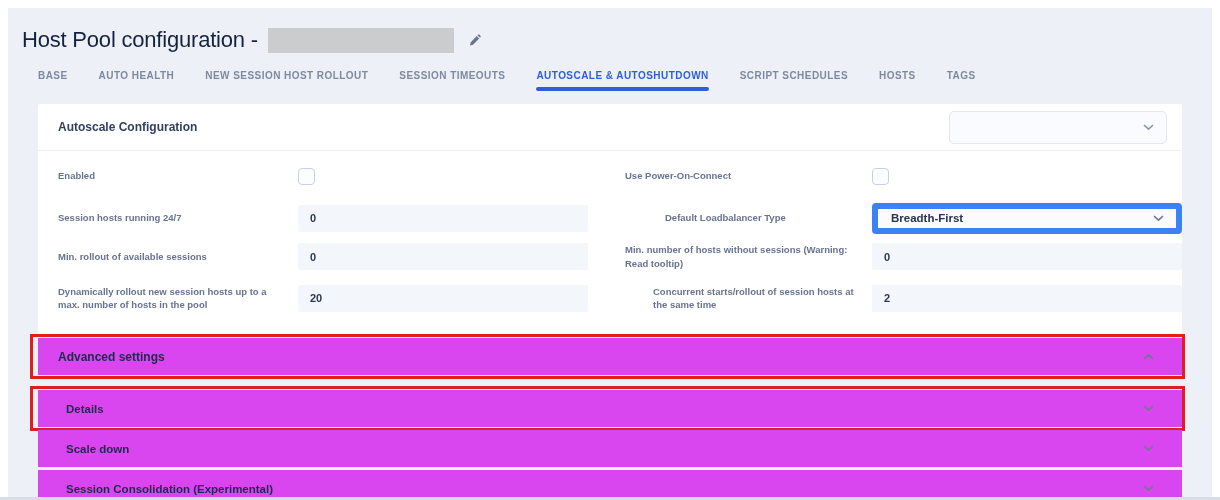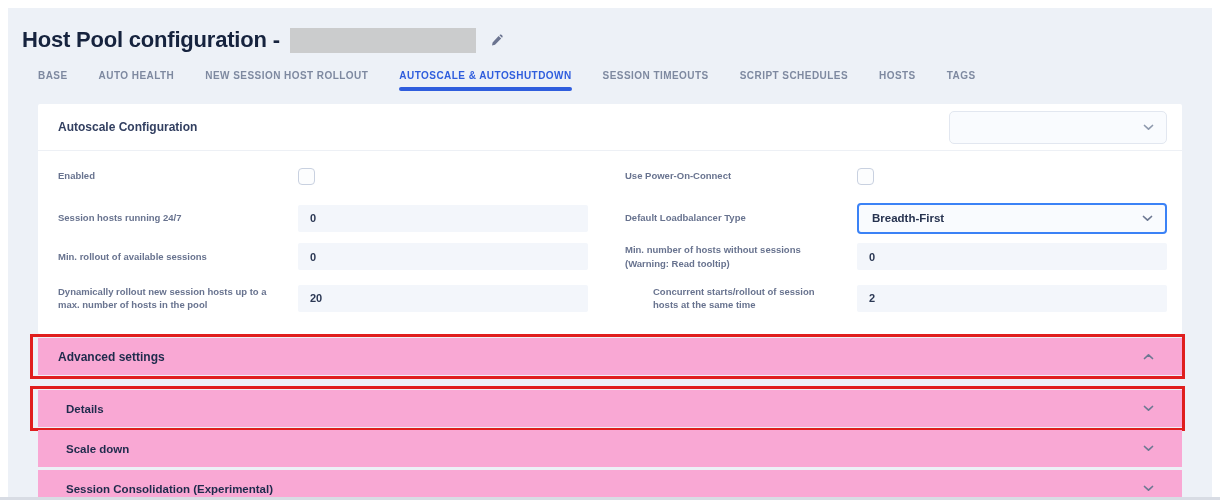--- a/index.html
+++ b/index.html
@@ -10,21 +10,21 @@
     font-family: "Liberation Sans", sans-serif;
     overflow: hidden;
   }
   .page {
     position: absolute; top: 8px; left: 8px; right: 8px; bottom: 3px;
     background: var(--page-bg, #edf1f7);
     overflow: hidden;
   }
   
   .title-row { display: flex; align-items: center; padding: 19px 0 0 14px; }
-  .page-title { font-size: 22px; font-weight: 700; color: #16233e; letter-spacing: -0.2px; }
+  .page-title { font-size: 22px; font-weight: 400; color: #16233e; letter-spacing: -0.2px; }
   .redacted { width: 186px; height: 25px; background: #cbcccd; margin-left: 10px; }
   .edit-ic { margin-left: 14px; color: #6b7490; display: inline-flex; cursor: pointer; }
   
   .tabs { display: flex; gap: 31px; margin: 17px 0 0 30px; }
   .tab {
     font-size: 10px; font-weight: 700; letter-spacing: 0.45px;
     color: #7e89a0; padding-bottom: 5px; cursor: pointer; white-space: nowrap;
   }
   .tab.active { color: var(--accent, #2f5ddd); }
   .tab.active::after {
@@ -40,51 +40,51 @@
   .card-title { font-size: 12px; font-weight: 700; color: #323f60; }
   .hdr-select {
     width: 218px; height: 33px; background: #f9fbfe;
     border: 1px solid #e2e7f0; border-radius: 5px;
     display: flex; align-items: center; justify-content: flex-end;
     padding-right: 12px; cursor: pointer; color: #8e99ad;
   }
   .rows { padding: 4px 0 12px 0; }
   .frow { display: flex; }
   .rows .frow:nth-child(1) { height: 42px; }
-  .rows .frow:nth-child(2) { height: 42px; }
+  .rows .frow:nth-child(2) { height: 42px; gap: 40px; }
   .rows .frow:nth-child(3) { height: 35px; }
   .rows .frow:nth-child(4) { height: 48px; gap: 28px; }
   .cell { display: flex; align-items: center; }
   .cell.left  { width: 550px; padding-left: 20px; }
-  .cell.right { flex: 1; padding-left: 37px; padding-right: 15px; }
+  .cell.right { flex: 1; padding-left: 37px; }
   .flabel {
     flex: 1; font-size: 9.5px; font-weight: 700; color: #68738f;
     line-height: 1.4; padding-right: 16px;
   }
   .ctrl-l { width: 290px; display: flex; align-items: center; }
   .ctrl-r { width: 310px; display: flex; align-items: center; }
   .checkbox {
     width: 17px; height: 17px; border: 1.5px solid #c9d1e0; border-radius: 4px;
     background: #fcfdfe; cursor: pointer;
   }
   input.field {
     width: 100%; height: 27px; background: #f3f6fb; border: 0; border-radius: 2px;
     font-family: "Liberation Sans", sans-serif;
     font-size: 11px; font-weight: 700; color: #2b3854; padding-left: 12px; outline: none;
   }
   .fselect {
-    width: 100%; height: 31px; background: #f9fbfe; border: 2px solid #3b82f6;
+    width: 100%; height: 31px; background: #f9fbfe; border: 6px solid #3b82f6;
     border-radius: 4px; display: flex; align-items: center; justify-content: space-between;
     padding: 0 12px 0 13px; cursor: pointer; color: #6d7892;
   }
   .fsel-val { font-size: 11.5px; font-weight: 700; color: #273350; }
   
   .sections { margin: 4px 30px 0 30px; }
   .section {
-    position: relative; background: #f9a8d4; height: 37px;
+    position: relative; background: #d946ef; height: 37px;
     display: flex; align-items: center; justify-content: space-between;
     padding: 0 28px 0 20px; cursor: pointer; color: #6d7892;
   }
   .section { margin-bottom: 3px; }
   .section.gap-after { margin-bottom: 15px; }
   .sec-label { font-size: 12px; font-weight: 600; color: #1e2b4c; }
   .section.bold .sec-label { font-weight: 800; font-size: 11.5px; padding-left: 8px; }
   .annotation {
     position: absolute; top: -4px; bottom: -4px; left: -8px; right: -3px;
     border: 3px solid var(--annotation, #e01e1e); pointer-events: none;
@@ -107,22 +107,22 @@
       <svg width="14" height="14" viewBox="0 0 14 14">
           <path d="M10.2 1.6 a2 2 0 0 1 2.4 2.4 l-0.6 0.8 -2.6 -2.6 z M8.6 3 l2.6 2.6 -6.2 6.2 -3 0.6 0.6 -3 z" fill="currentColor"></path>
         </svg>
     </span>
   </div>
 
   <div class="tabs" id="tabs">
       <div class="tab">BASE</div>
       <div class="tab">AUTO HEALTH</div>
       <div class="tab">NEW SESSION HOST ROLLOUT</div>
+      <div class="tab">SESSION TIMEOUTS</div>
       <div class="tab active">AUTOSCALE &amp; AUTOSHUTDOWN</div>
-      <div class="tab">SESSION TIMEOUTS</div>
       <div class="tab">SCRIPT SCHEDULES</div>
       <div class="tab">HOSTS</div>
       <div class="tab">TAGS</div>
     </div>
 
   <div class="card">
     <div class="card-header">
       <span class="card-title">Autoscale Configuration</span>
       <div class="hdr-select">
         <span></span>

